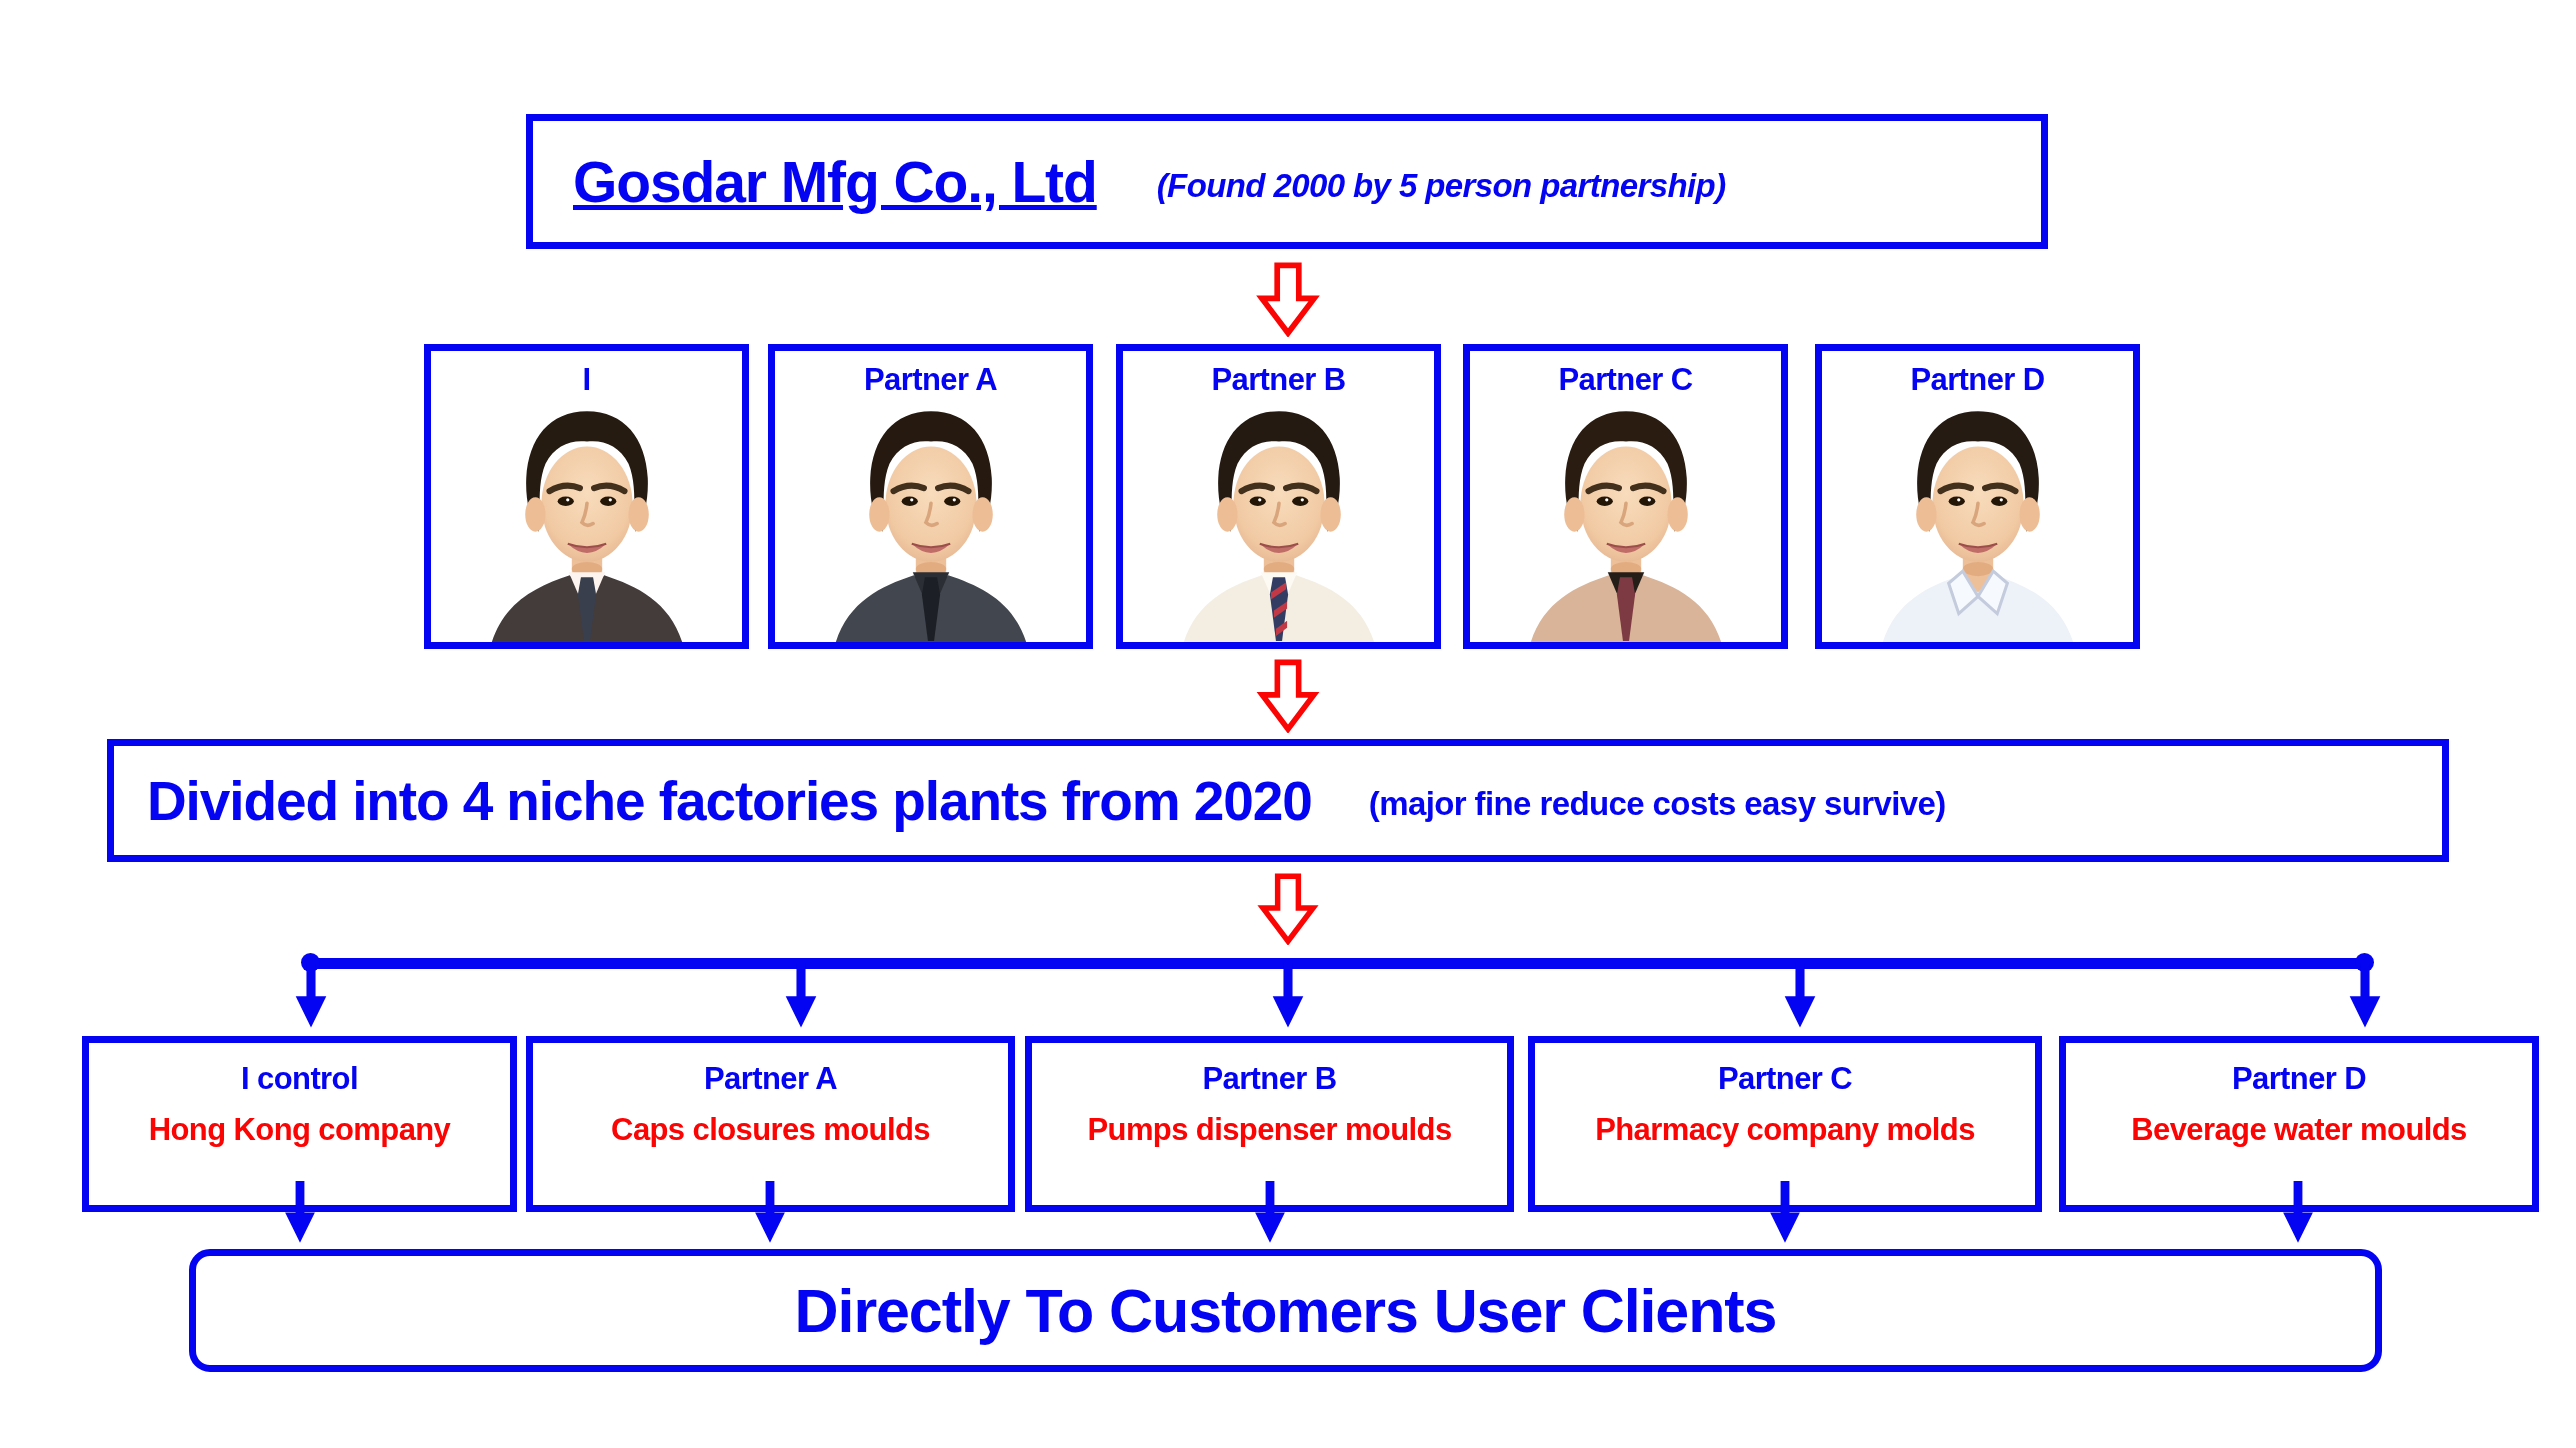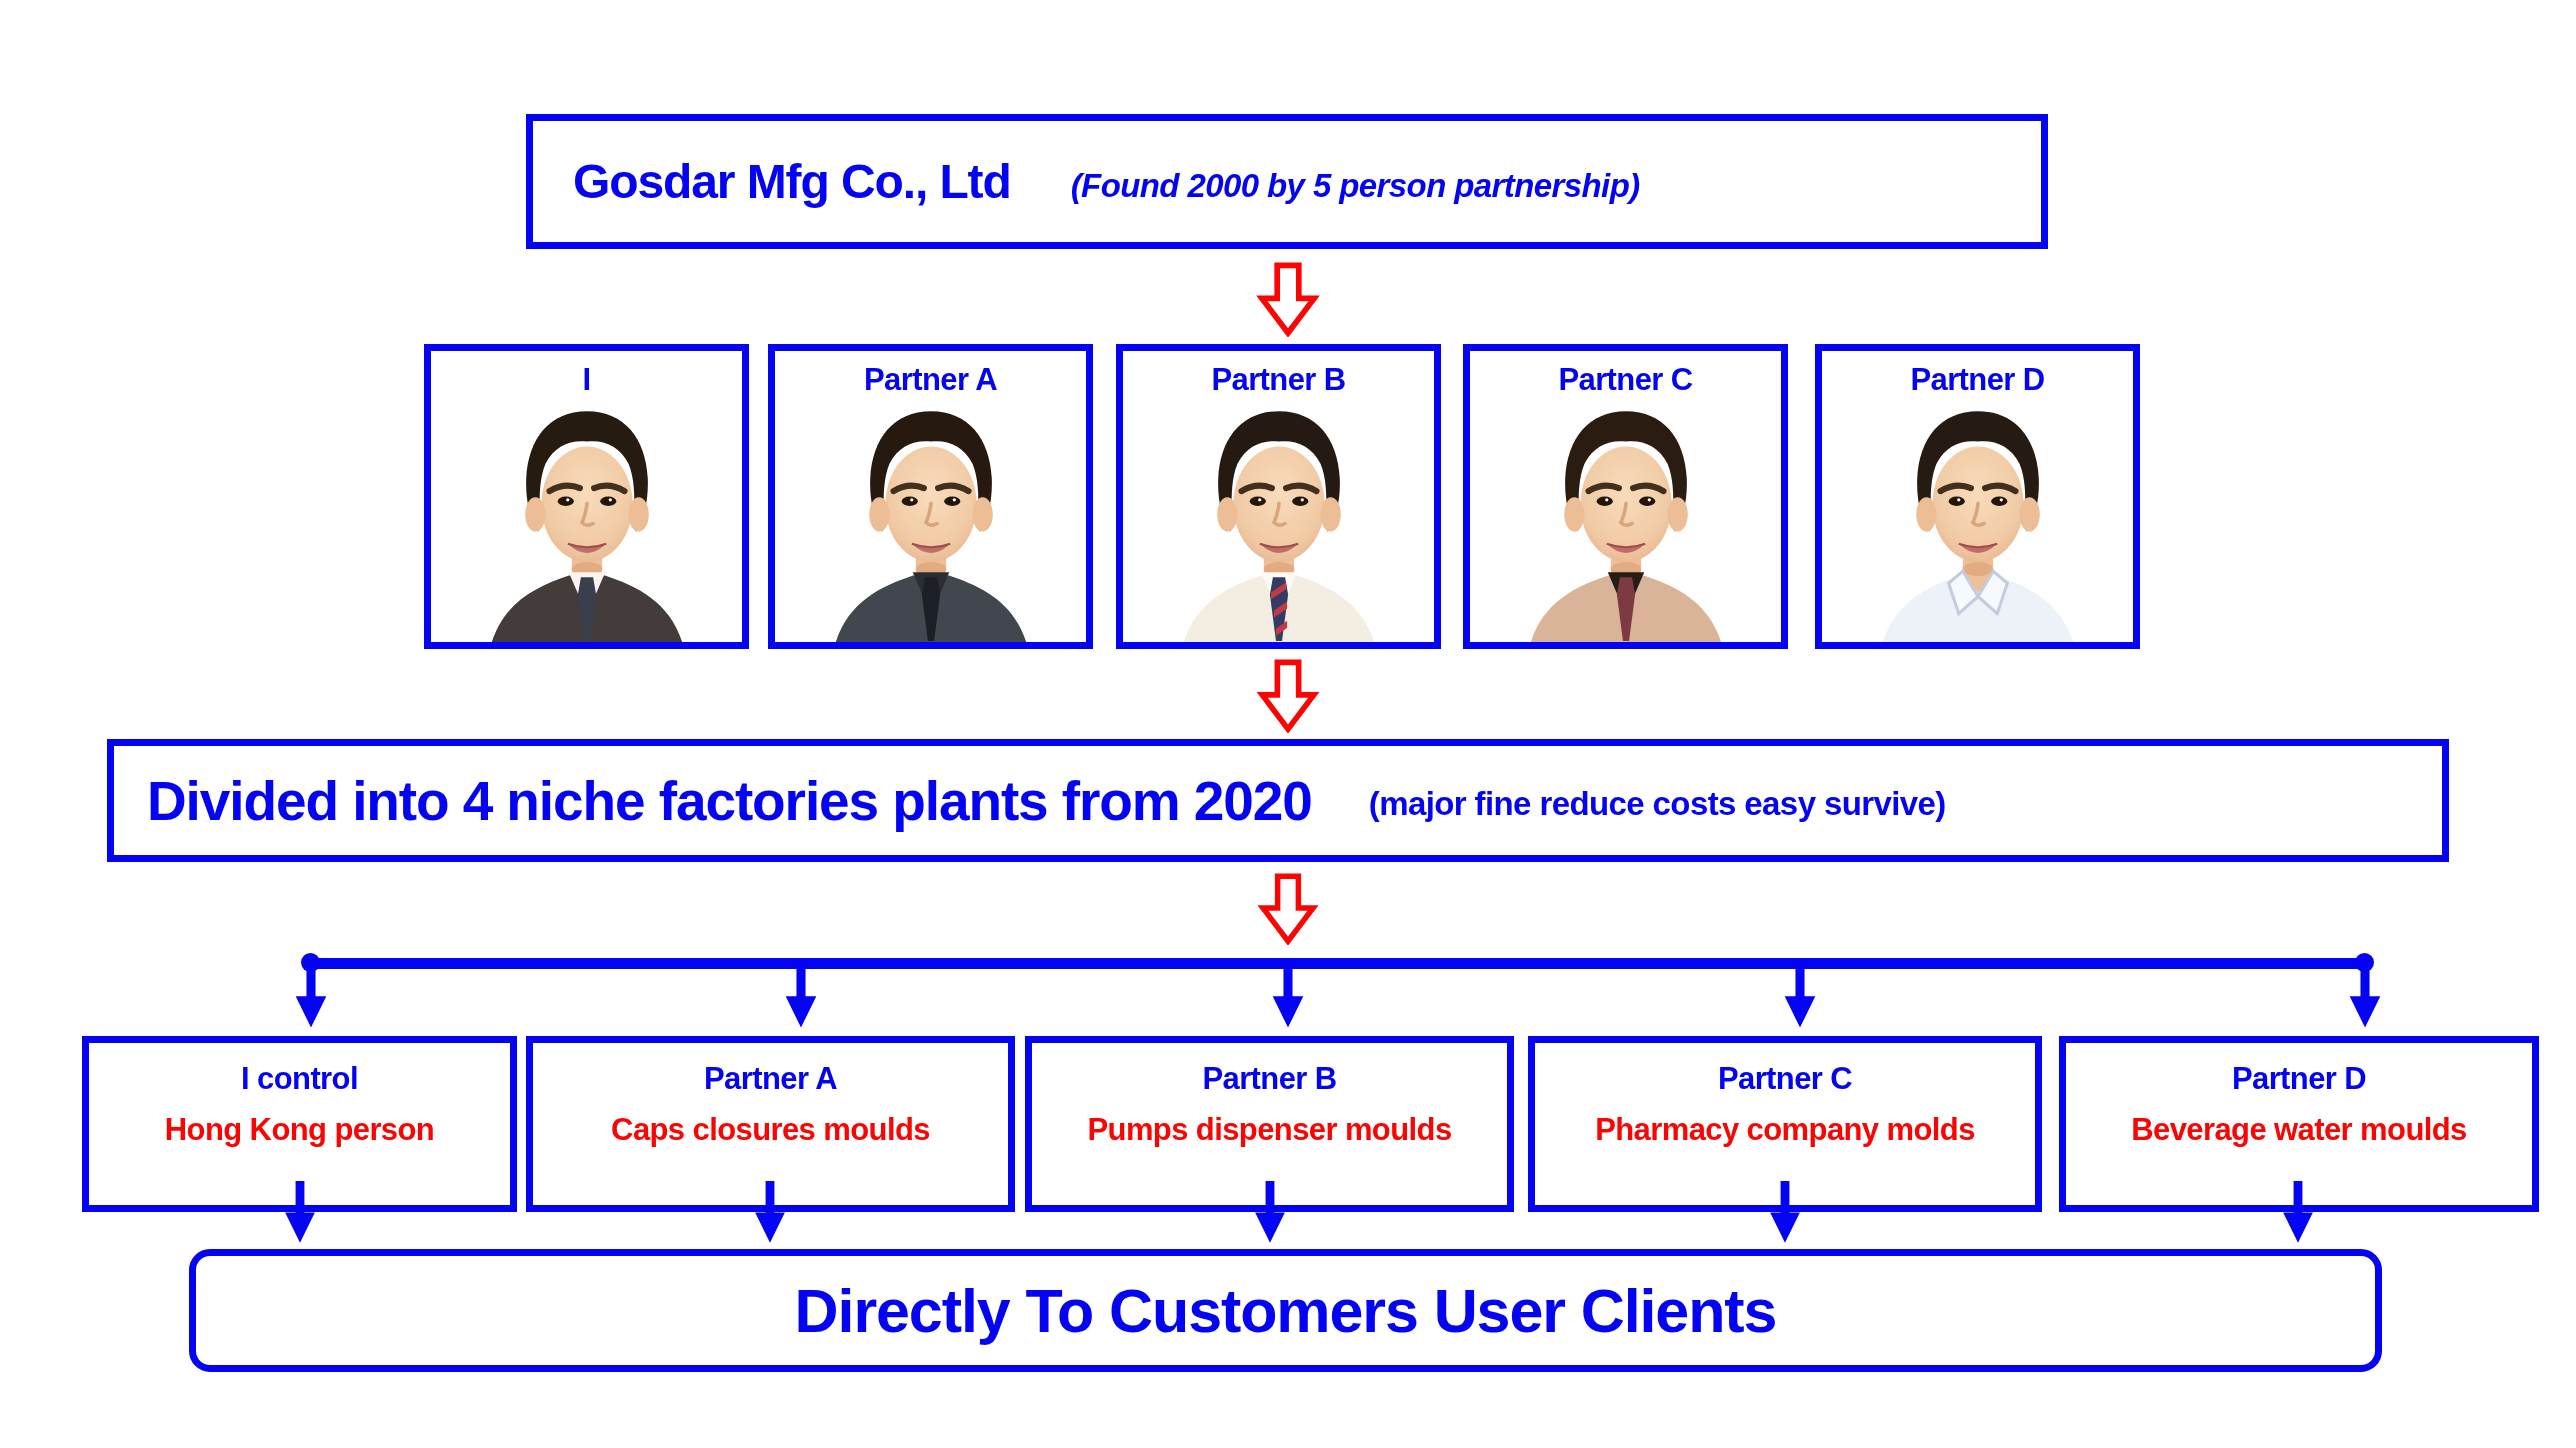--- a/index.html
+++ b/index.html
@@ -6,21 +6,21 @@
   #canvas{
     position:relative;width:2576px;height:1449px;background:#ffffff;overflow:hidden;
     font-family:"Liberation Sans",sans-serif;font-weight:bold;color:#0404f2;
   }
   .box{position:absolute;box-sizing:border-box;background:#fff;border:7.4px solid #0404f2;}
   .blue-t{color:#0404f2;}
   .red-t{color:#fb0404;}
 
   
   #header-box{left:526px;top:114px;width:1522px;height:135px;display:flex;align-items:center;padding-left:40px;}
-  #header-title{font-size:48px;letter-spacing:-1.1px;white-space:nowrap;}
+  #header-title{font-size:57px;letter-spacing:-1.1px;white-space:nowrap;text-decoration:underline;}
   #header-sub{font-size:33px;letter-spacing:-0.6px;margin-left:60px;padding-top:8px;white-space:nowrap;font-style:italic;}
 
   
   .red-arrow{position:absolute;width:64px;}
 
   
   .pcard{top:344px;height:305px;width:325px;}
   .pcard .plabel{margin-top:11.4px;text-align:center;font-size:31px;letter-spacing:-0.6px;}
   .pcard svg.portrait{position:absolute;bottom:0;left:50%;transform:translateX(-50%);height:243px;}
 
@@ -188,21 +188,21 @@
     </svg>
   <svg class="drop" style="left:1783px;top:964px;height:67px" viewBox="-30 0 60 118">
       <use href="#blue-drop"></use>
     </svg>
   <svg class="drop" style="left:2348px;top:964px;height:67px" viewBox="-30 0 60 118">
       <use href="#blue-drop"></use>
     </svg>
 
   <div class="box dbox" style="left:82px;width:435px">
     <div class="owner blue-t">I control</div>
-    <div class="business red-t">Hong Kong person</div>
+    <div class="business red-t">Hong Kong company</div>
   </div>
   <div class="box dbox" style="left:526px;width:489px">
     <div class="owner blue-t">Partner A</div>
     <div class="business red-t">Caps closures moulds</div>
   </div>
   <div class="box dbox" style="left:1025px;width:489px">
     <div class="owner blue-t">Partner B</div>
     <div class="business red-t">Pumps dispenser moulds</div>
   </div>
   <div class="box dbox" style="left:1528px;width:514px">

